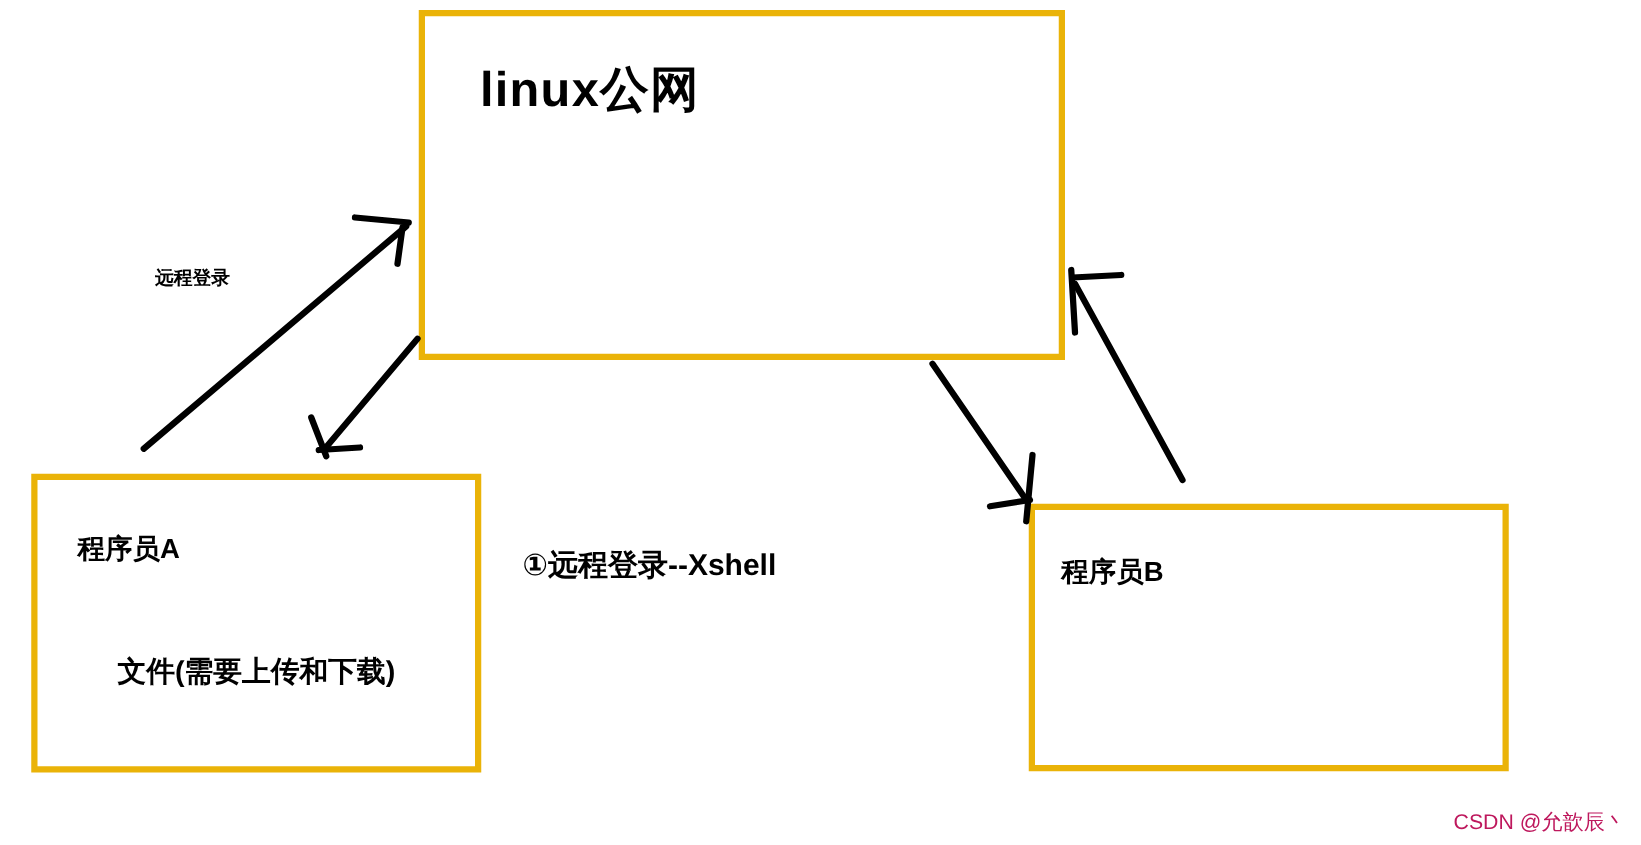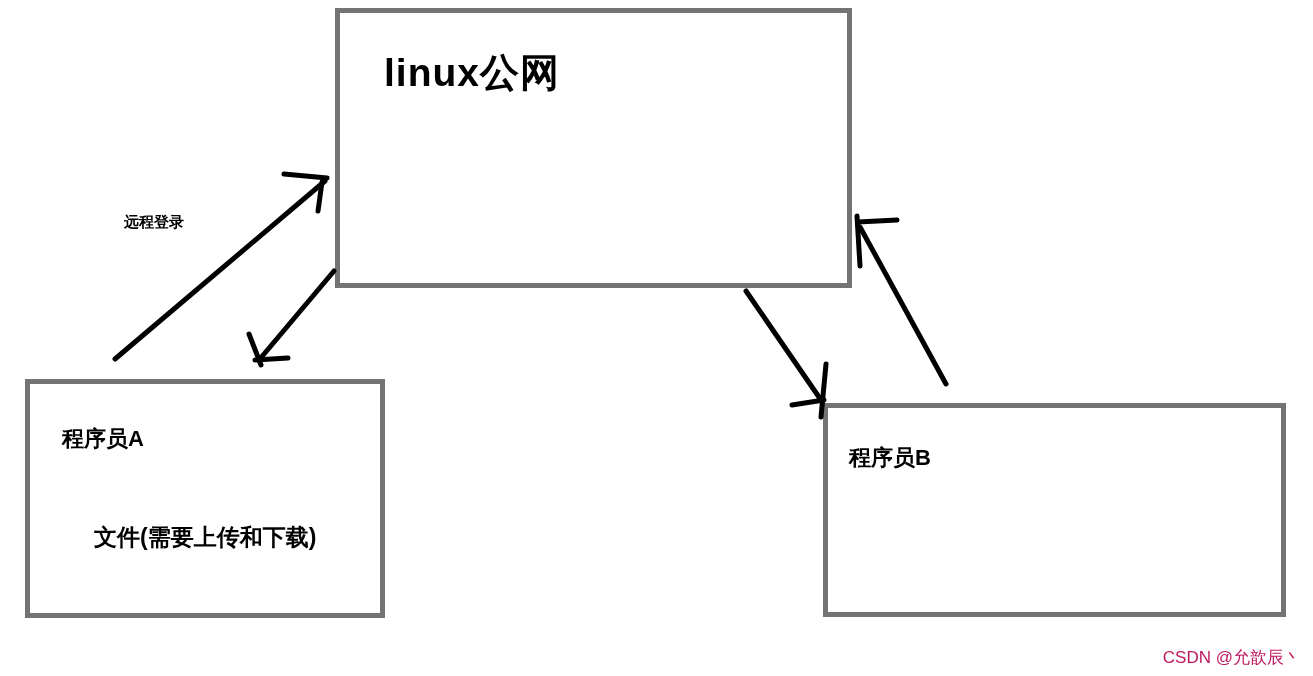--- a/index.html
+++ b/index.html
@@ -10,27 +10,27 @@
   }
   #canvas {
     position: relative;
     width: 1313px;
     height: 676px;
     background: #ffffff;
     overflow: hidden;
   }
   .node-box {
     position: absolute;
-    border: 5px solid #737373;
+    border: 5px solid #eab308;
     background: #ffffff;
     box-sizing: border-box;
   }
   #box-linux  { left: 335px; top: 8px;   width: 517px; height: 280px; }
   #box-prog-a { left: 25px;  top: 379px; width: 360px; height: 239px; }
-  #box-prog-b { left: 823px; top: 403px; width: 463px; height: 214px; }
+  #box-prog-b { left: 823px; top: 403px; width: 384px; height: 214px; }
 
   .label {
     position: absolute;
     color: #000000;
     font-weight: bold;
     white-space: nowrap;
     line-height: 1.15;
   }
   .linux-title   { left: 44px;  top: 38px;  font-size: 39px; letter-spacing: 1px; }
   .prog-a-title  { left: 32px;  top: 42px;  font-size: 22px; }
@@ -95,20 +95,21 @@
     <div class="label prog-a-note">文件(需要上传和下载)</div>
   </div>
 
   <div class="node-box" id="box-prog-b">
     <div class="label prog-b-title">程序员B</div>
   </div>
 
   <div class="edge-label">远程登录</div>
 
   <div class="annotations">
+    <div class="ann-line">①远程登录--Xshell</div>
   </div>
 
   <svg class="arrow-layer" viewBox="0 0 1313 676" xmlns="http://www.w3.org/2000/svg">
 
     <g>
       <line x1="115" y1="359" x2="325" y2="181"></line>
       <line x1="284" y1="174" x2="327" y2="178"></line>
       <line x1="322" y1="182" x2="318" y2="211"></line>
     </g>
 

